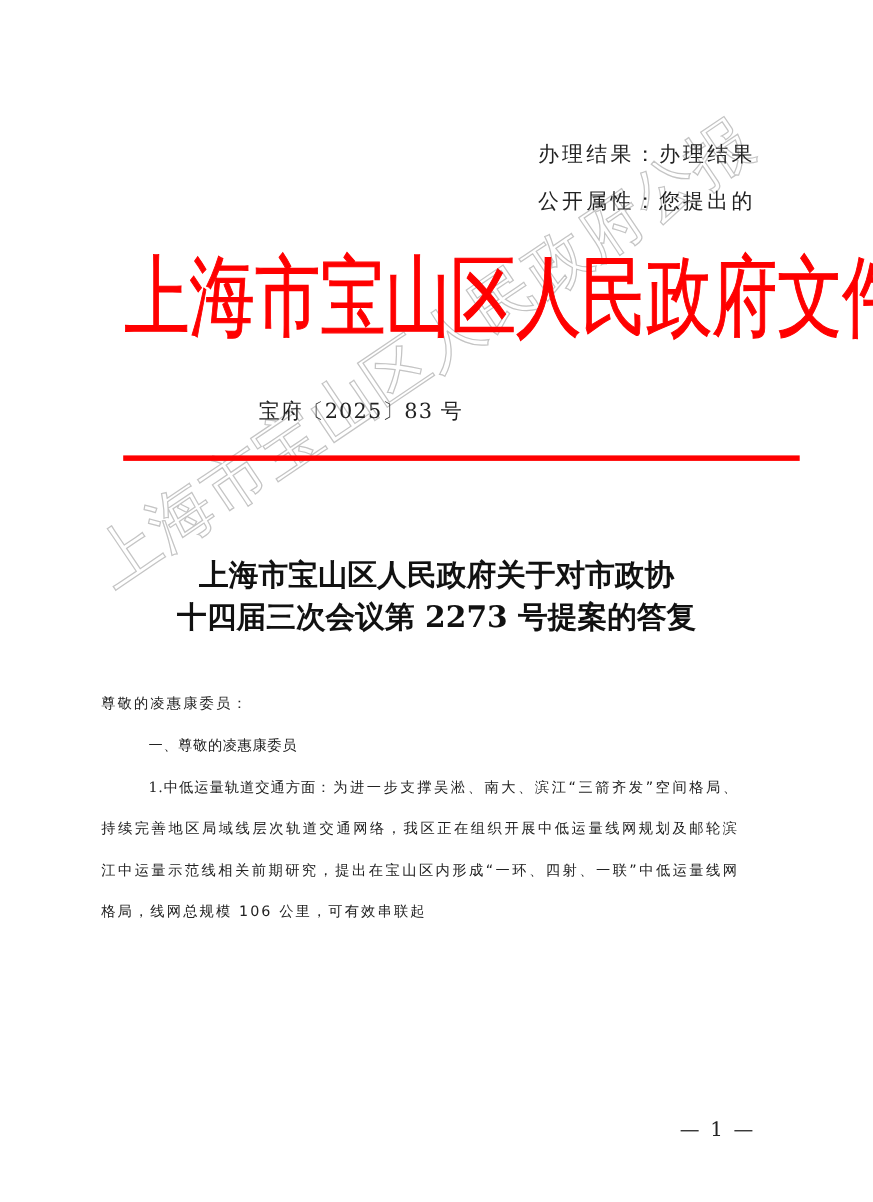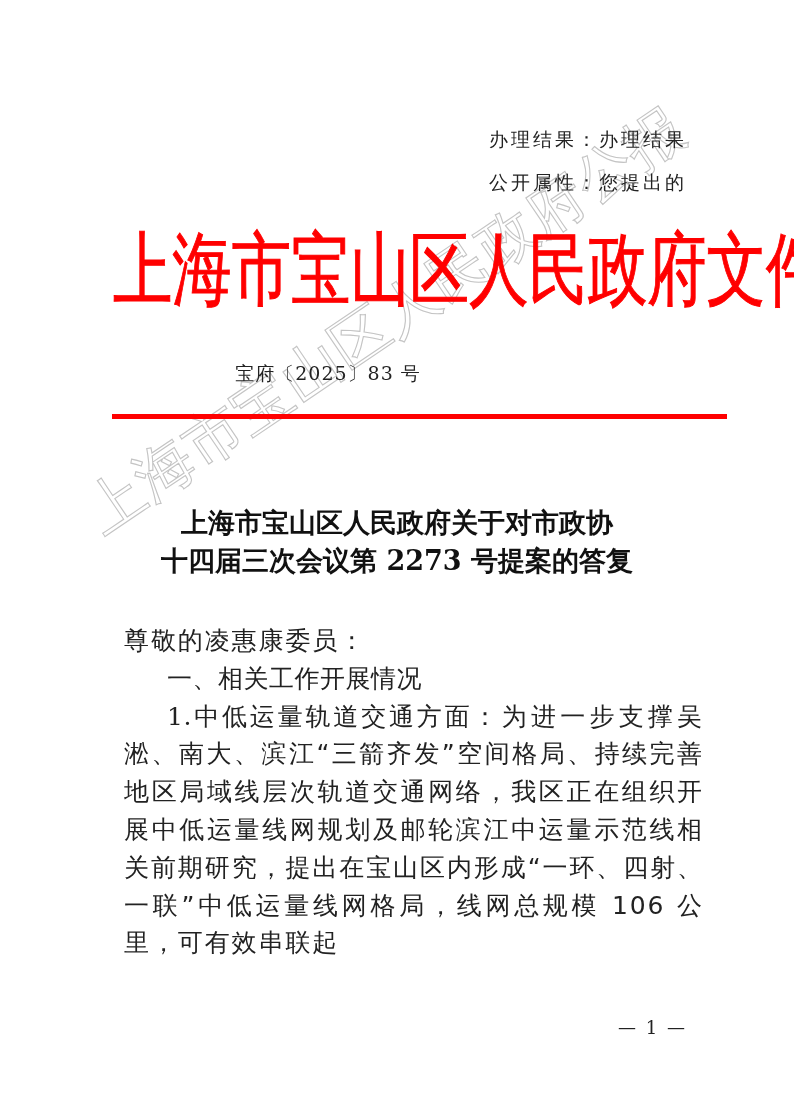--- a/index.html
+++ b/index.html
@@ -25,22 +25,22 @@
   .doc-number { position: absolute; left: 0; width: 656px; text-align: center; top: 361px;
                 font-size: 19px; color: #222; z-index: 2; letter-spacing: 1px; }
 
   .red-rule { position: absolute; left: 112px; top: 414px; width: 615px; height: 5px; background: #ff0000; z-index: 2; }
 
   .title { position: absolute; left: 0; width: 794px; text-align: center; z-index: 2;
            font-family: "DejaVu Serif", serif; font-weight: bold; font-size: 27px; color: #111; letter-spacing: 0px; }
   .title.l1 { top: 505px; }
   .title.l2 { top: 543px; }
 
-  .body { position: absolute; left: 124px; top: 622px; width: 580px; z-index: 2;
-          font-family: "DejaVu Sans", sans-serif; font-size: 25px; line-height: 37.8px; color: #222;
+  .body { position: absolute; left: 92px; top: 622px; width: 580px; z-index: 2;
+          font-family: "DejaVu Sans", sans-serif; font-size: 13px; line-height: 37.8px; color: #222;
           letter-spacing: 1.9px; text-align: justify; }
   .body p { margin: 0; }
   .indent { text-indent: 43px; }
   .heading { font-family: "DejaVu Sans", sans-serif; letter-spacing: 0.5px; }
   .bold-lead { font-weight: normal; font-family: "DejaVu Serif", serif; letter-spacing: 0.5px; }
 
   .page-number { position: absolute; top: 1017px; left: 618px; font-size: 18px; color: #222; z-index: 2; letter-spacing: 2px; }
 </style>
 </head>
 <body>
@@ -62,18 +62,18 @@
 
   <div class="doc-number">宝府〔2025〕83 号</div>
 
   <div class="red-rule"></div>
 
   <div class="title l1">上海市宝山区人民政府关于对市政协</div>
   <div class="title l2">十四届三次会议第 2273 号提案的答复</div>
 
   <div class="body">
     <p>尊敬的凌惠康委员：</p>
-    <p class="indent heading">一、相关工作开展情况</p>
+    <p class="indent heading">一、尊敬的凌惠康委员</p>
     <p class="indent"><span class="bold-lead">1.中低运量轨道交通方面</span><span>：为进一步支撑吴淞、南大、滨江“三箭齐发”空间格局、持续完善地区局域线层次轨道交通网络，我区正在组织开展中低运量线网规划及邮轮滨江中运量示范线相关前期研究，提出在宝山区内形成“一环、四射、一联”中低运量线网格局，线网总规模 106 公里，可有效串联起</span></p>
   </div>
 
   <div class="page-number">— 1 —</div>
 </div>
 
 </body></html>

